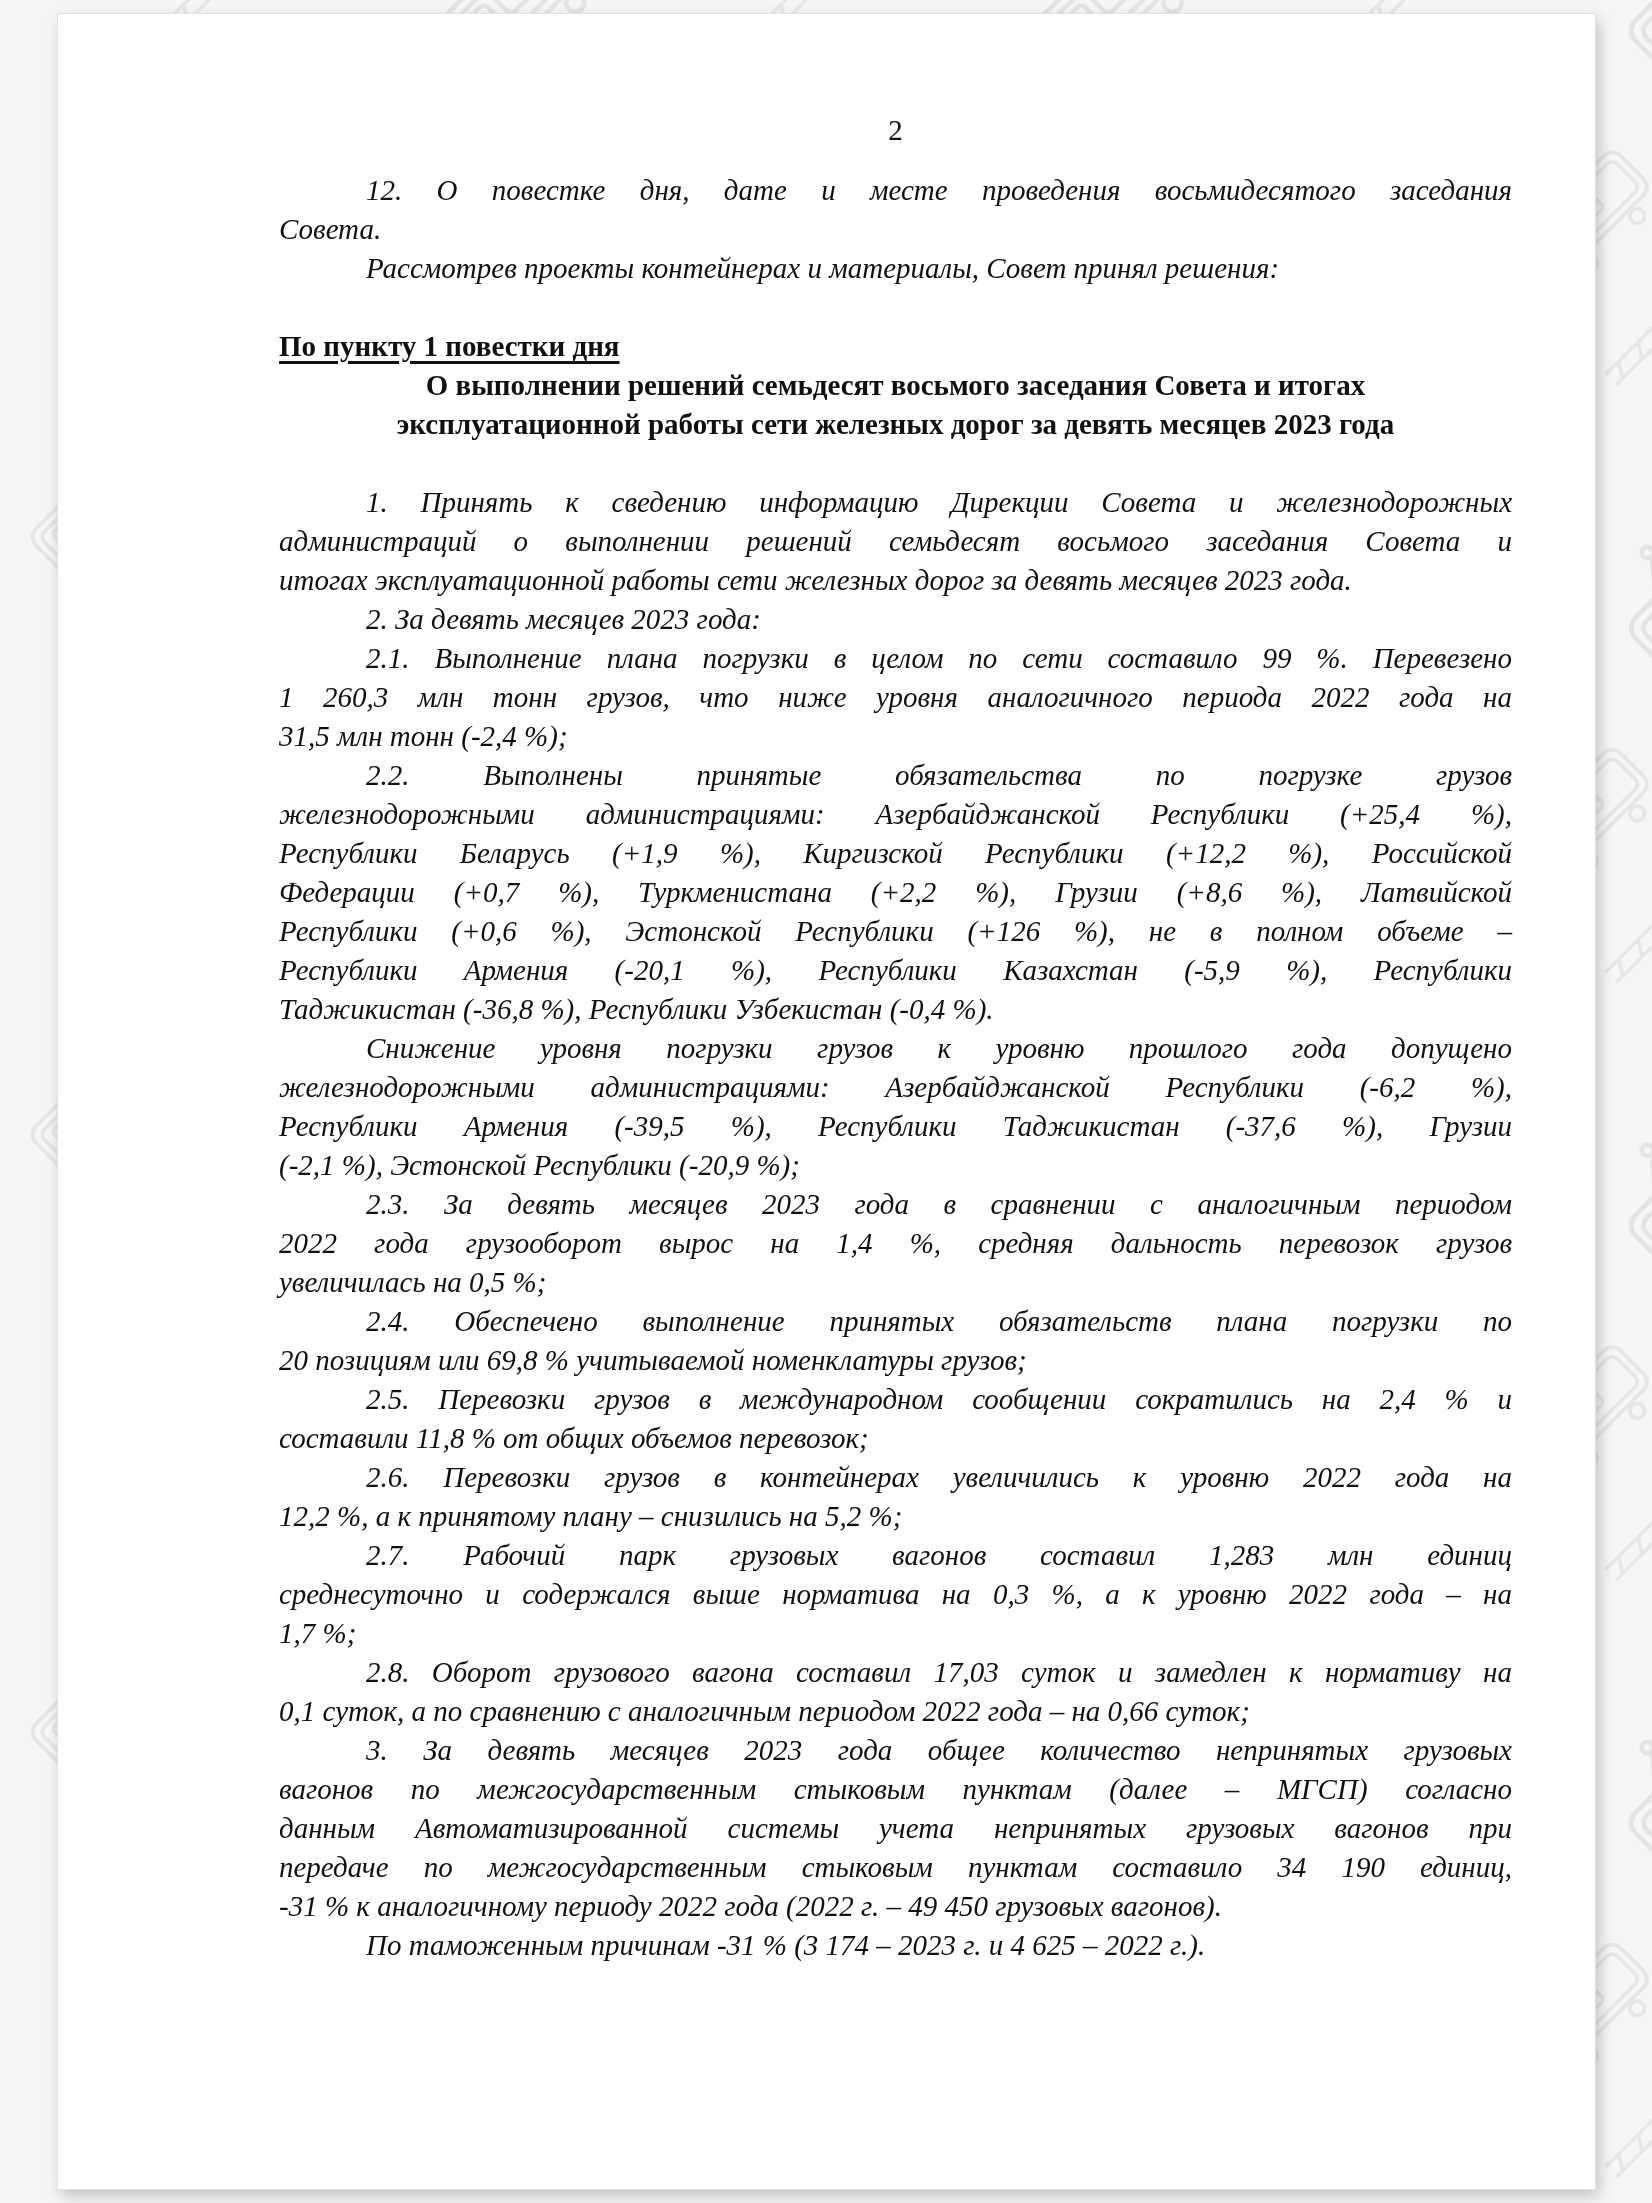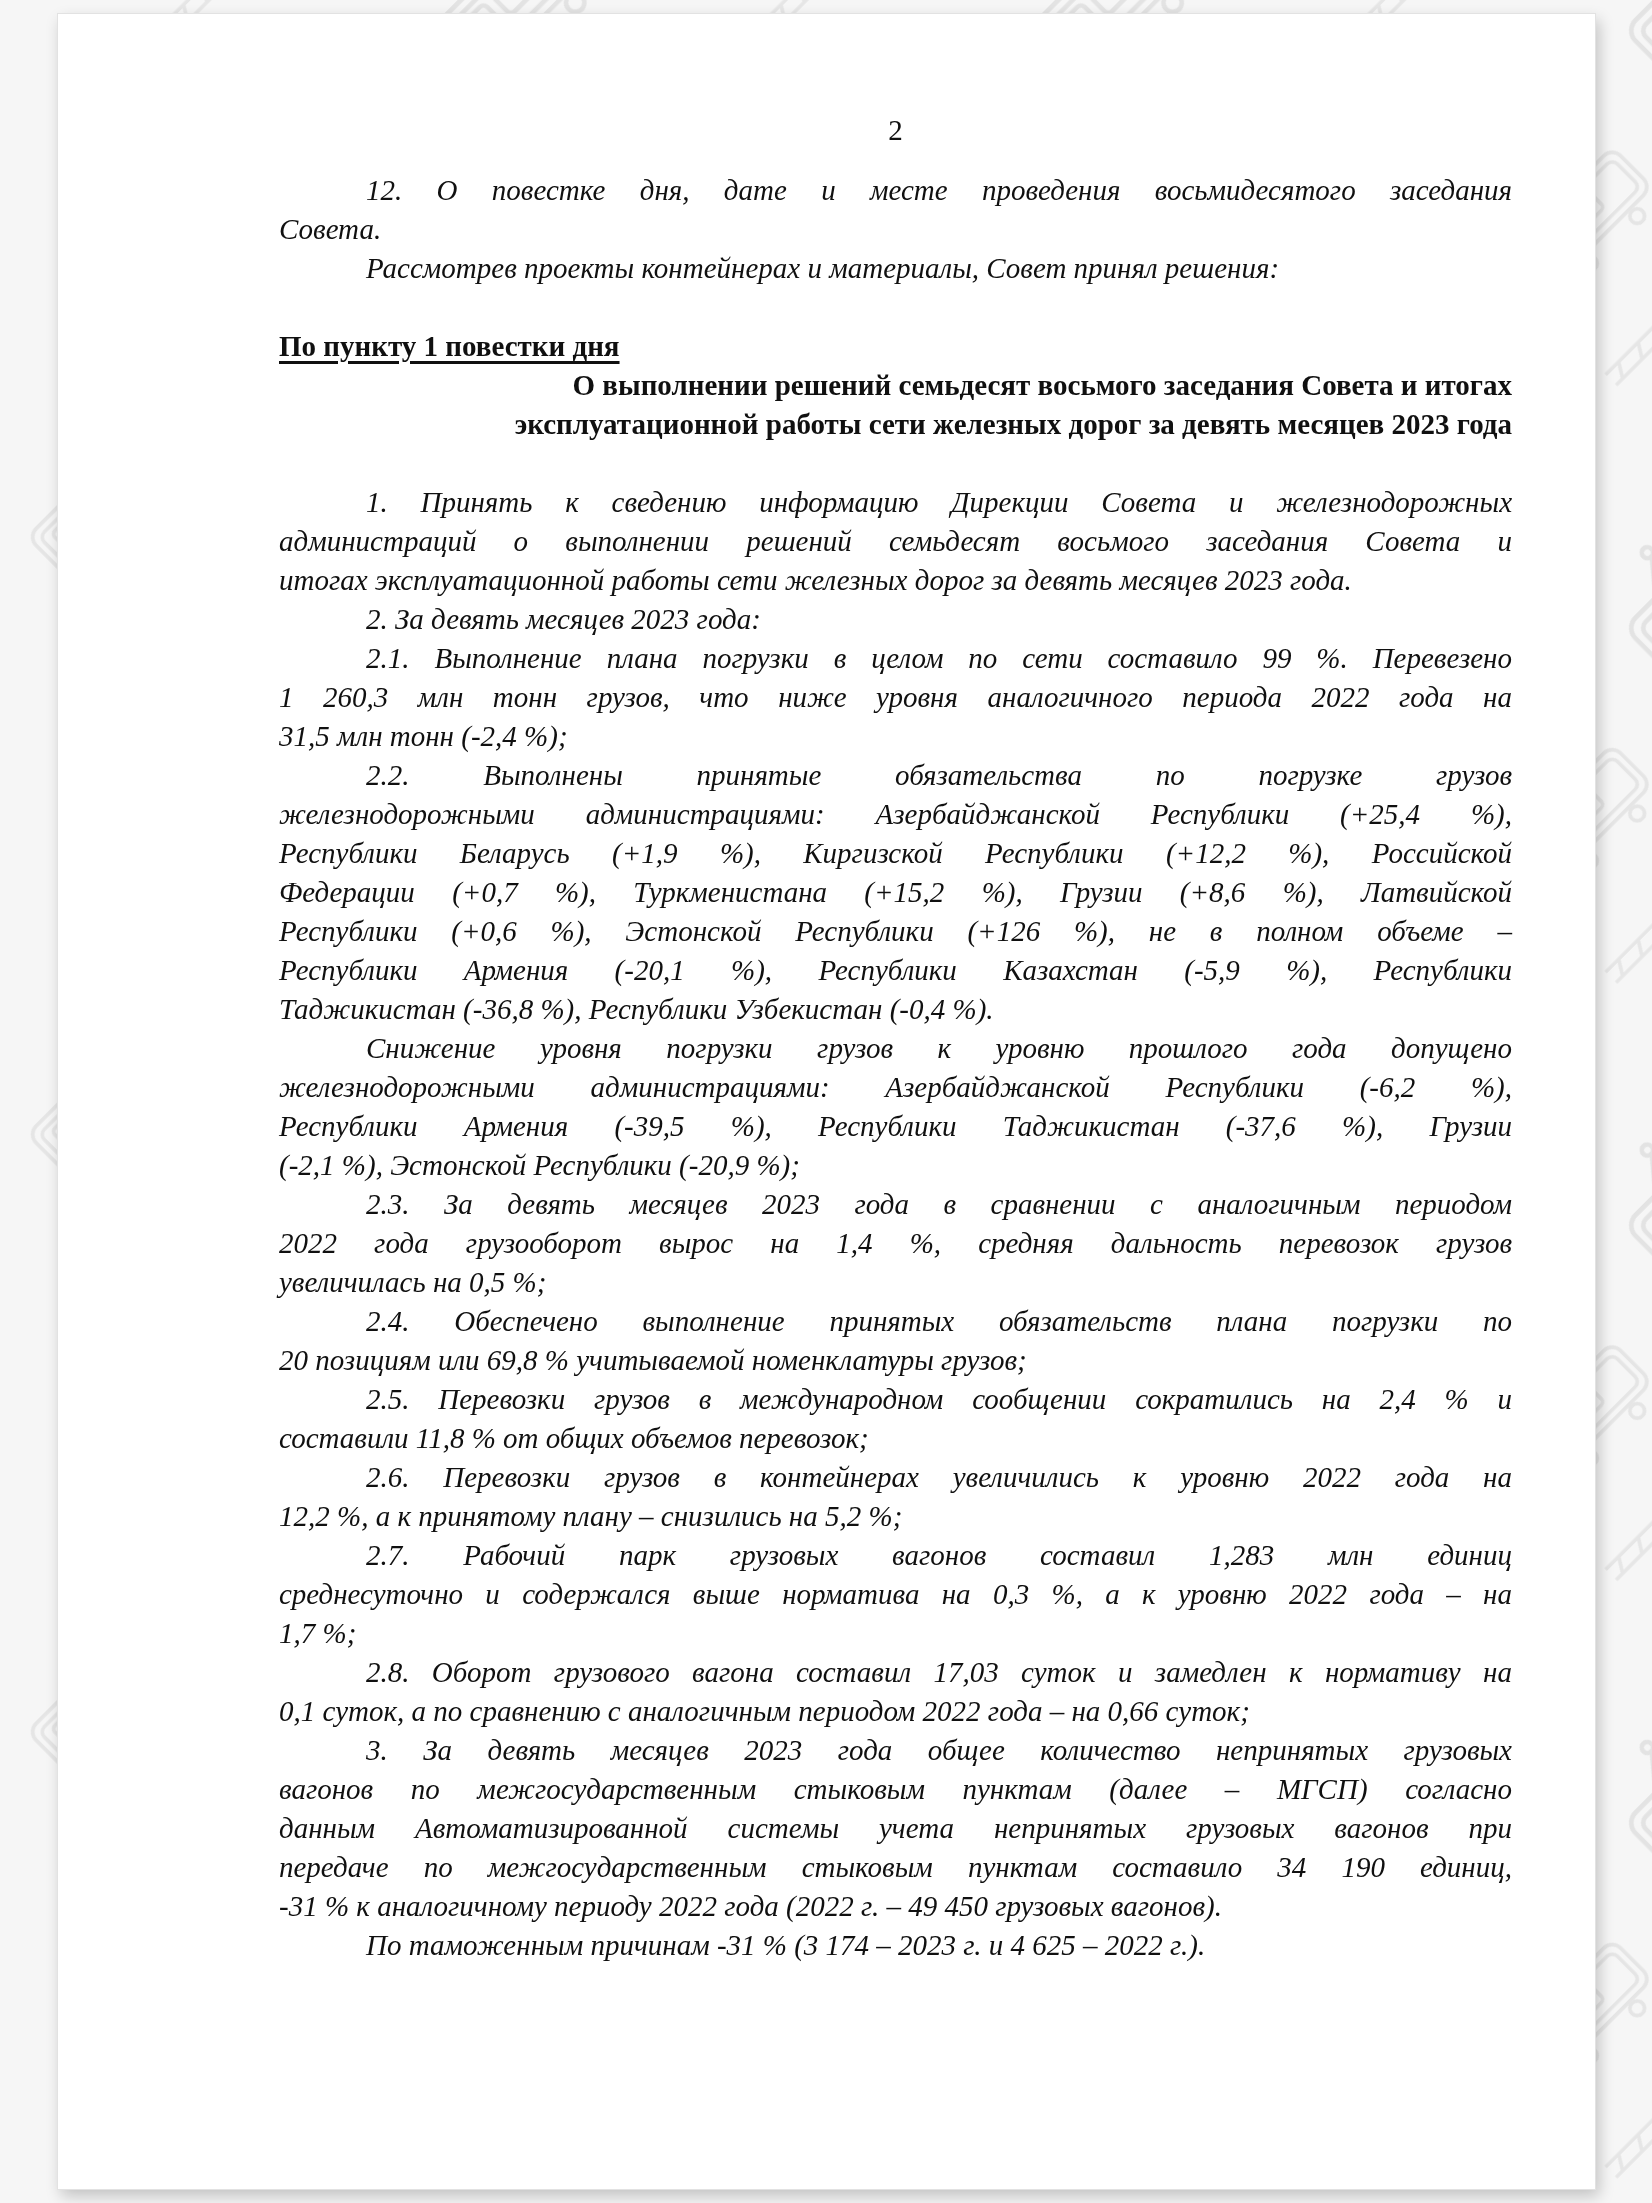--- a/index.html
+++ b/index.html
@@ -31,21 +31,21 @@
   .pline{
     font-size:29px;line-height:39px;
     text-align:justify;text-align-last:justify;
     white-space:nowrap;
   }
   .pline.first{padding-left:87px;}
   .pline.last{text-align-last:auto;white-space:normal;}
   .headings{margin-top:39px;margin-bottom:39px;}
   .h1{font-size:29px;line-height:39px;font-weight:bold;}
   .h1 .underl{text-decoration:underline;text-decoration-thickness:2.8px;text-underline-offset:4.6px;}
-  .hline{font-size:29px;line-height:39px;font-weight:bold;text-align:right;}
+  .hline{font-size:29px;line-height:39px;font-weight:bold;text-align:center;}
 </style>
 </head>
 <body>
 
 <svg class="bg-svg" xmlns="http://www.w3.org/2000/svg" width="1653" height="2204" viewBox="0 0 1800 2400">
   <defs>
     <pattern id="trains" width="460" height="460" patternUnits="userSpaceOnUse" patternTransform="rotate(-45 900 1200)">
       <g stroke="#e3e3e3" stroke-width="5" fill="#f6f6f6" transform="translate(40,70)">
         <path d="M55 -10 L75 -34 L95 -10" fill="none"></path>
         <circle cx="75" cy="-41" r="6" fill="none"></circle>
@@ -110,21 +110,21 @@
       </div>
       <div class="para">
         <div class="pline first">2.1. Выполнение плана погрузки в целом по сети составило 99 %. Перевезено</div>
         <div class="pline">1 260,3 млн тонн грузов, что ниже уровня аналогичного периода 2022 года на</div>
         <div class="pline last">31,5 млн тонн (-2,4 %);</div>
       </div>
       <div class="para">
         <div class="pline first">2.2. Выполнены принятые обязательства по погрузке грузов</div>
         <div class="pline">железнодорожными администрациями: Азербайджанской Республики (+25,4 %),</div>
         <div class="pline">Республики Беларусь (+1,9 %), Киргизской Республики (+12,2 %), Российской</div>
-        <div class="pline">Федерации (+0,7 %), Туркменистана (+15,2 %), Грузии (+8,6 %), Латвийской</div>
+        <div class="pline">Федерации (+0,7 %), Туркменистана (+2,2 %), Грузии (+8,6 %), Латвийской</div>
         <div class="pline">Республики (+0,6 %), Эстонской Республики (+126 %), не в полном объеме –</div>
         <div class="pline">Республики Армения (-20,1 %), Республики Казахстан (-5,9 %), Республики</div>
         <div class="pline last">Таджикистан (-36,8 %), Республики Узбекистан (-0,4 %).</div>
       </div>
       <div class="para">
         <div class="pline first">Снижение уровня погрузки грузов к уровню прошлого года допущено</div>
         <div class="pline">железнодорожными администрациями: Азербайджанской Республики (-6,2 %),</div>
         <div class="pline">Республики Армения (-39,5 %), Республики Таджикистан (-37,6 %), Грузии</div>
         <div class="pline last">(-2,1 %), Эстонской Республики (-20,9 %);</div>
       </div>

